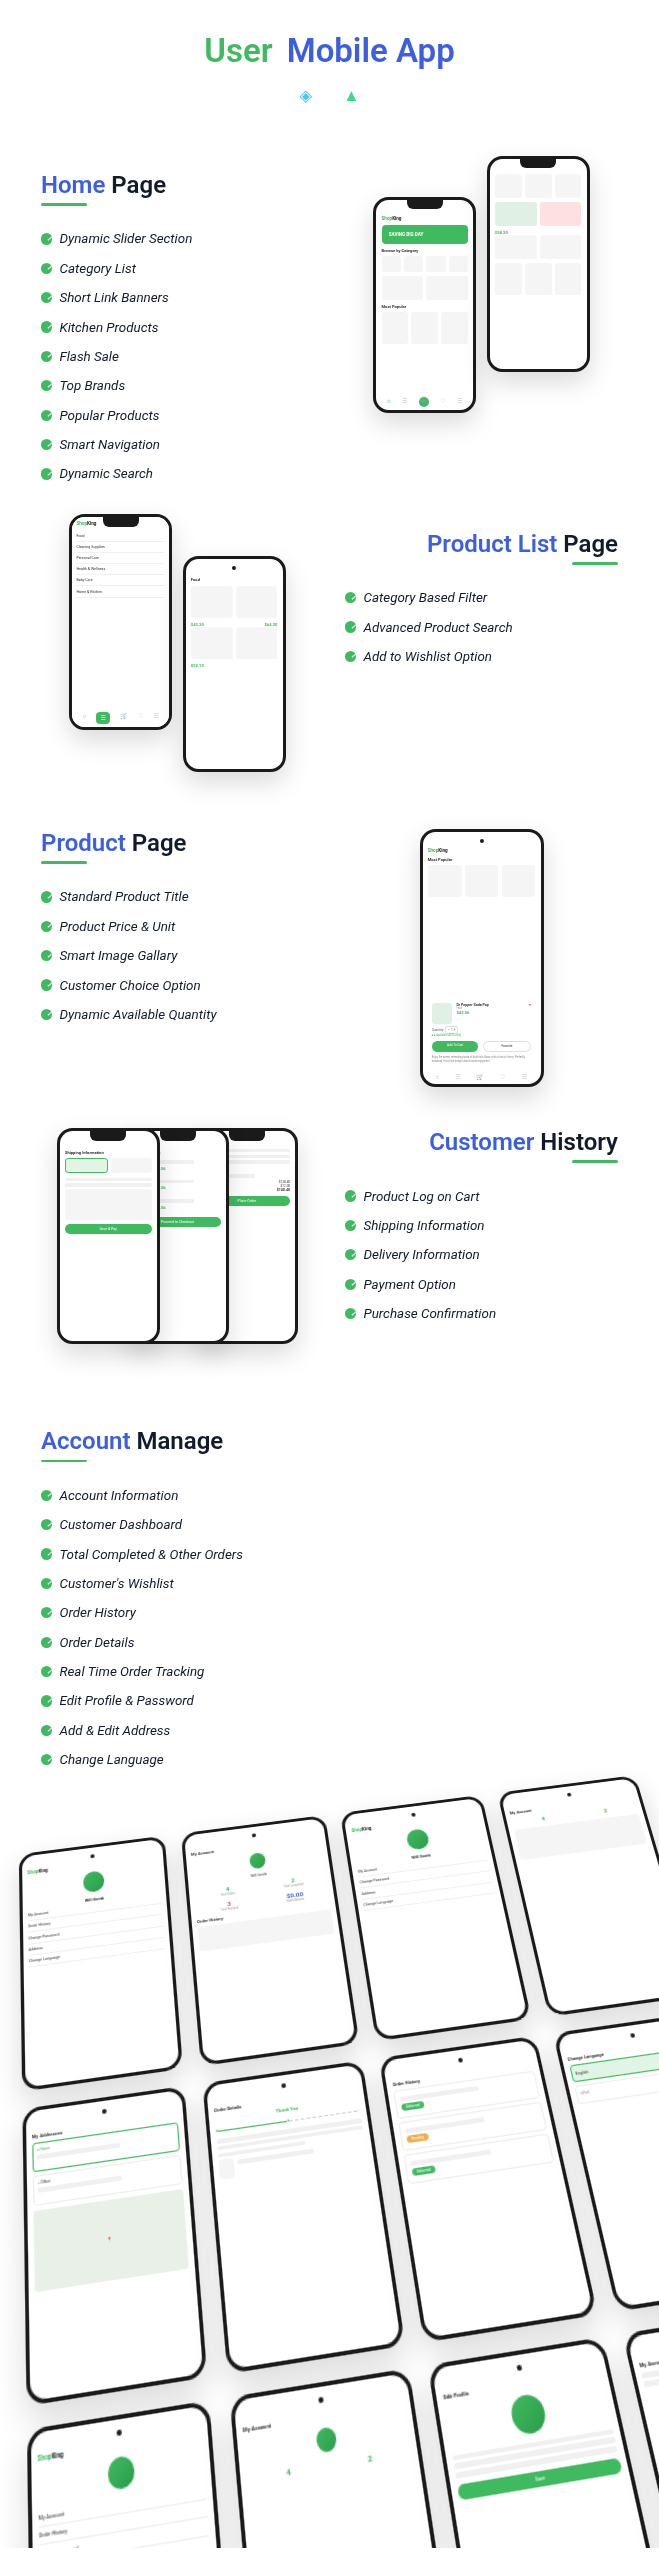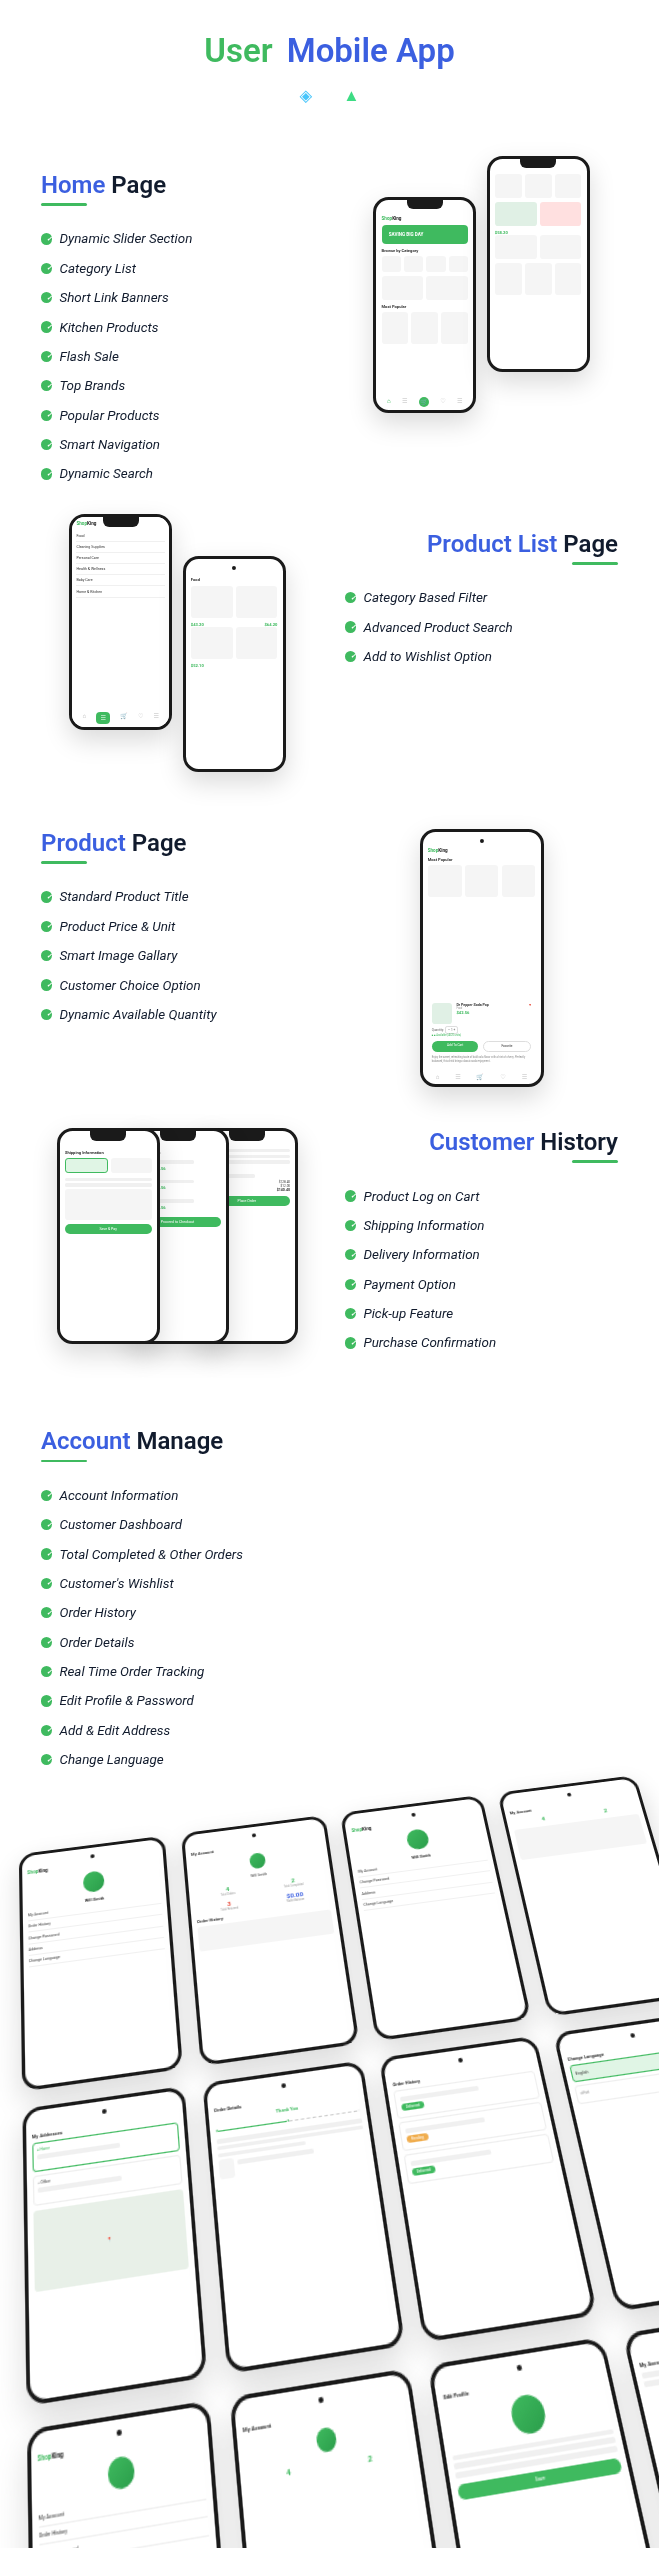--- a/index.html
+++ b/index.html
@@ -518,21 +518,20 @@
   <div class="section-content">
     <h2 class="section-title">
       <span class="blue">Customer</span>
       <span class="dark">History</span>
     </h2>
     <ul class="feature-list">
       <li>Product Log on Cart</li>
       <li>Shipping Information</li>
       <li>Delivery Information</li>
       <li>Payment Option</li>
-      <li>Pick-up Feature</li>
       <li>Purchase Confirmation</li>
     </ul>
   </div>
   <div class="phones">
     <div class="phone" style="z-index:3">
       <div class="phone-notch"></div>
       <div class="phone-screen">
         <div class="phone-heading">Shipping Information</div>
         <div class="phone-row">
             <div class="phone-card sm" style="background:#e0f5e5;border:0.5px solid #3fba5f"></div>

